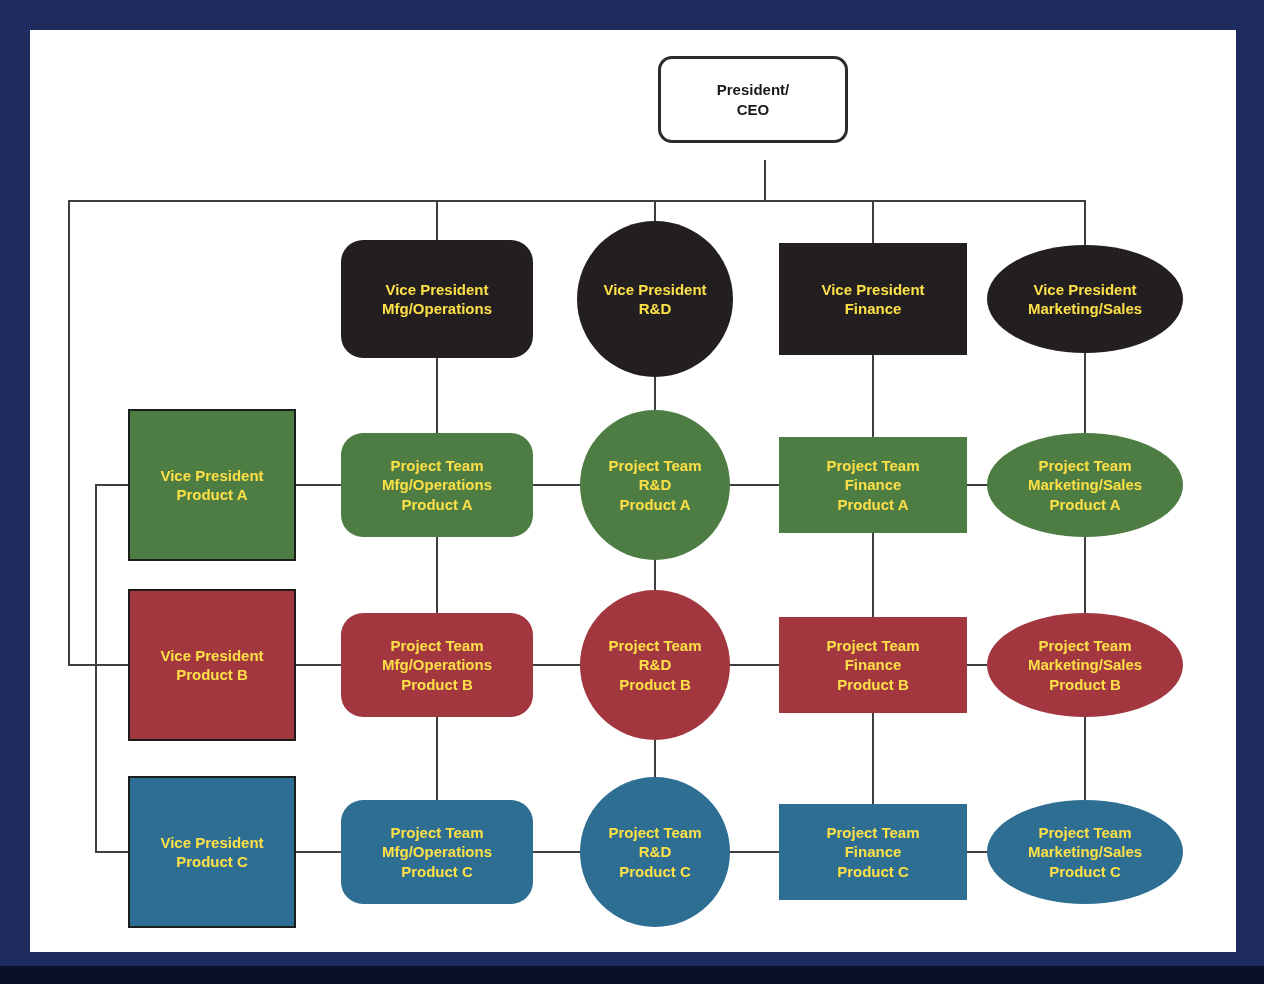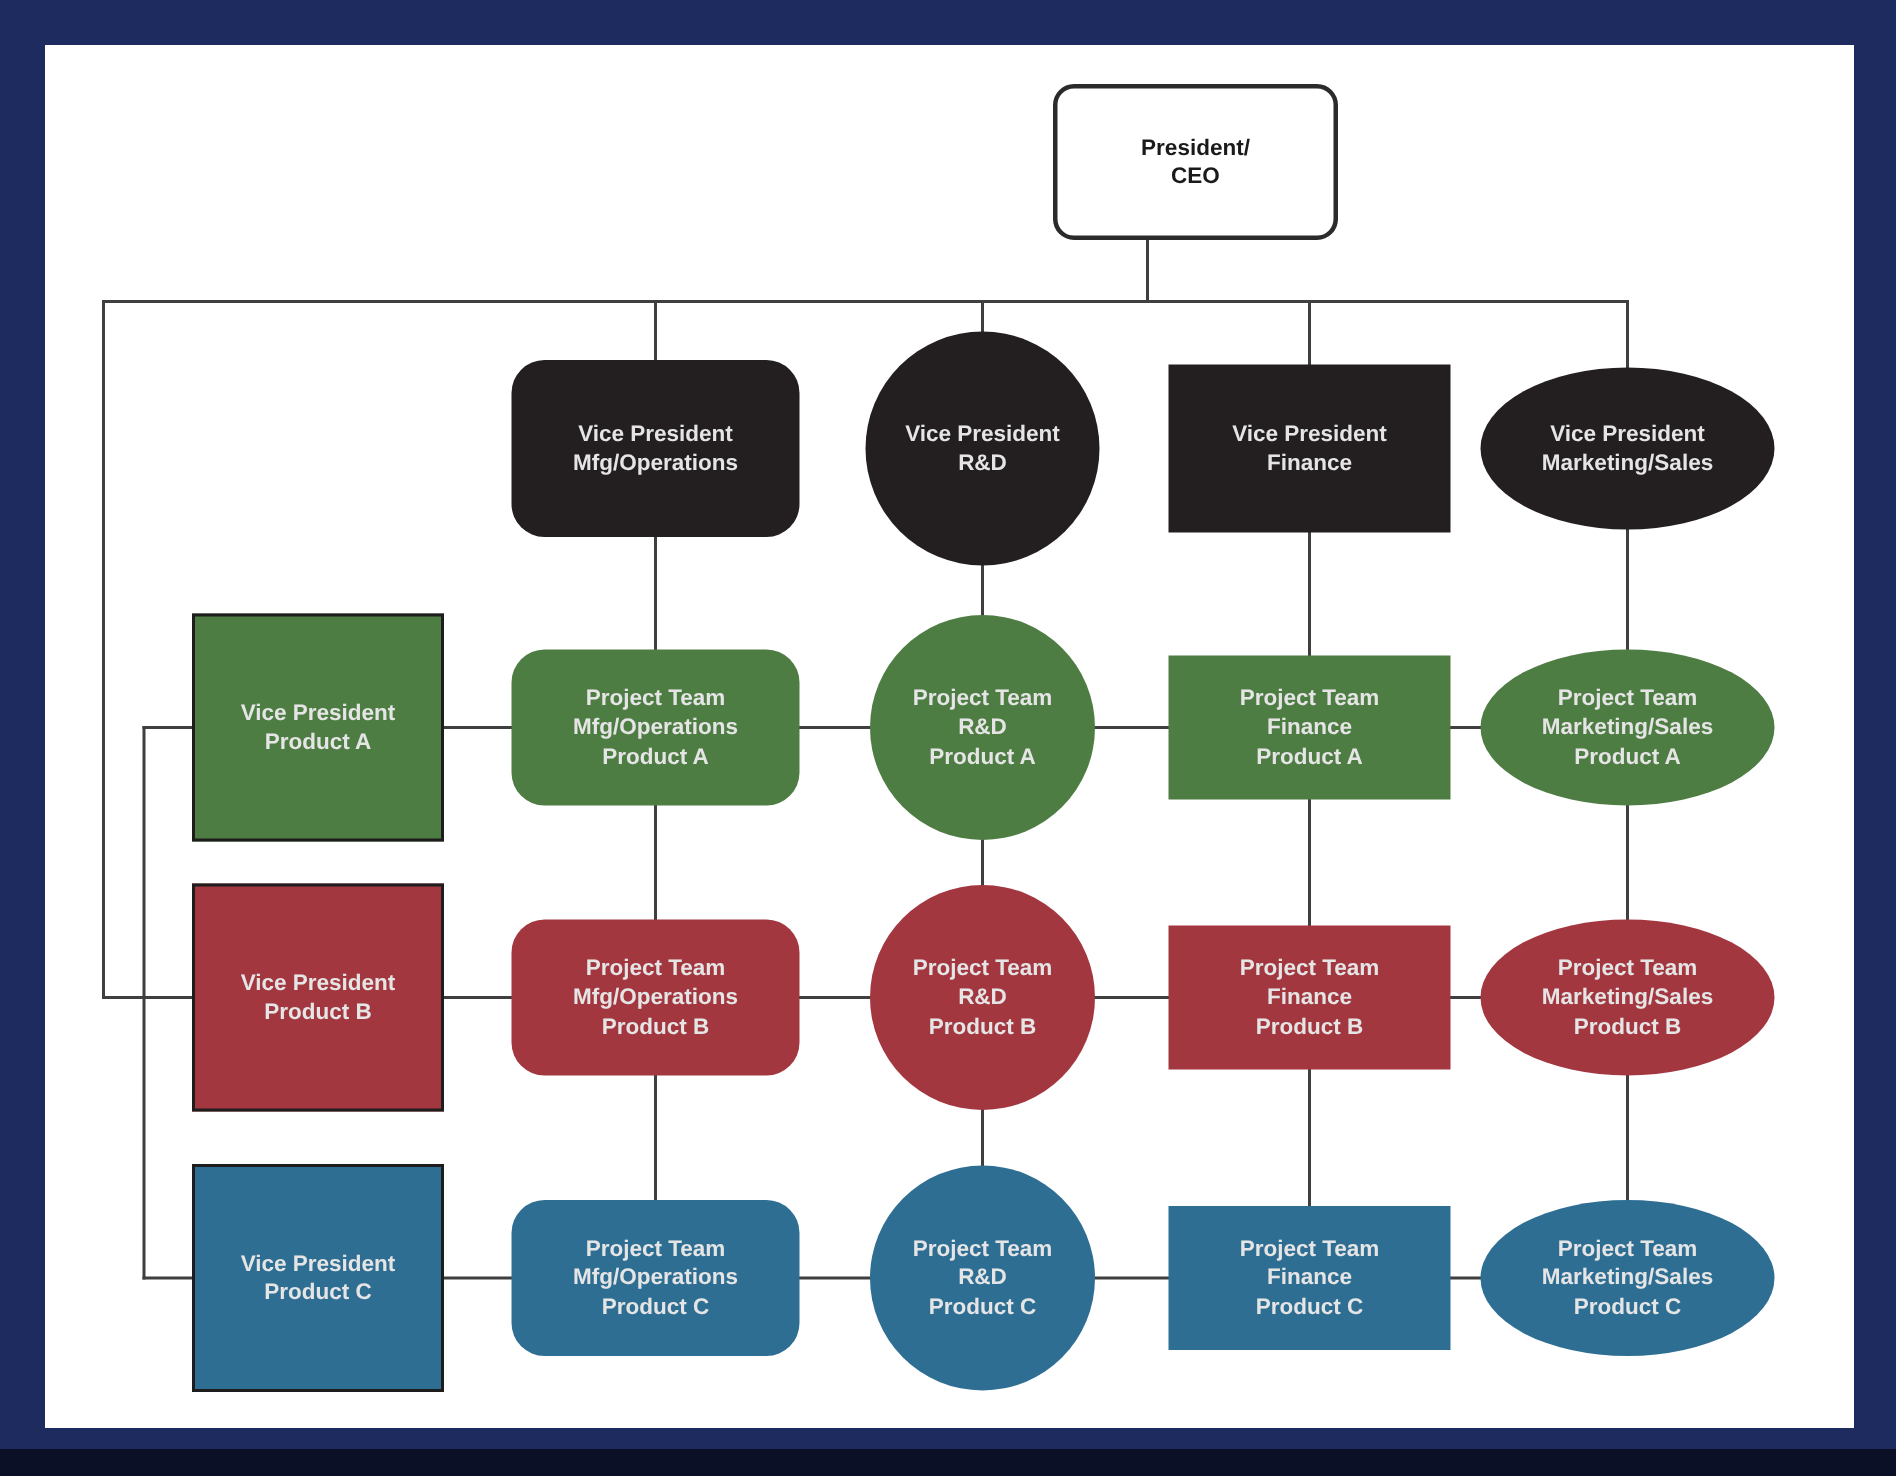--- a/index.html
+++ b/index.html
@@ -11,21 +11,21 @@
   .panel{position:absolute;left:30px;top:30px;width:1206px;height:922px;background:#ffffff;}
   .bottom-strip{position:absolute;left:0;top:966px;width:1264px;height:18px;background:#0b1026;}
 
   .line{position:absolute;background:#3f3f3f;z-index:1;}
   .line.h{height:2px;}
   .line.v{width:2px;}
 
   .node{
     position:absolute;z-index:2;
     display:flex;align-items:center;justify-content:center;
-    text-align:center;color:#e5e5e5;font-weight:bold;
+    text-align:center;color:#fde047;font-weight:bold;
     font-size:15px;line-height:1.3;padding:4px;box-sizing:border-box;
   }
   .node .lbl{white-space:pre-line;}
   .ceo{background:#ffffff;color:#1a1a1a;border:3px solid #2b2b2b;border-radius:14px;}
   .black{background:#231f20;}
   .green{background:#4e7d43;}
   .red{background:#a33740;}
   .blue{background:#2e6e93;}
   .rounded{border-radius:22px;}
   .circle{border-radius:50%;}
@@ -50,21 +50,21 @@
   <div class="line h" style="left:68px;top:664px;width:67px"></div>
   <div class="line h" style="left:95px;top:851px;width:40px"></div>
   <div class="line v" style="left:436px;top:356px;height:496px"></div>
   <div class="line v" style="left:654px;top:375px;height:477px"></div>
   <div class="line v" style="left:872px;top:353px;height:499px"></div>
   <div class="line v" style="left:1084px;top:351px;height:501px"></div>
   <div class="line h" style="left:296px;top:484px;width:790px"></div>
   <div class="line h" style="left:296px;top:664px;width:790px"></div>
   <div class="line h" style="left:296px;top:851px;width:790px"></div>
 
-  <div class="node ceo" style="left:702px;top:56px;width:190px;height:104px">
+  <div class="node ceo" style="left:658px;top:56px;width:190px;height:87px">
     <span class="lbl">President/
 CEO</span>
   </div>
 
   <div class="node black rounded" style="left:341px;top:240px;width:192px;height:118px">
     <span class="lbl">Vice President
 Mfg/Operations</span>
   </div>
   <div class="node black circle" style="left:577px;top:221px;width:156px;height:156px">
     <span class="lbl">Vice President

